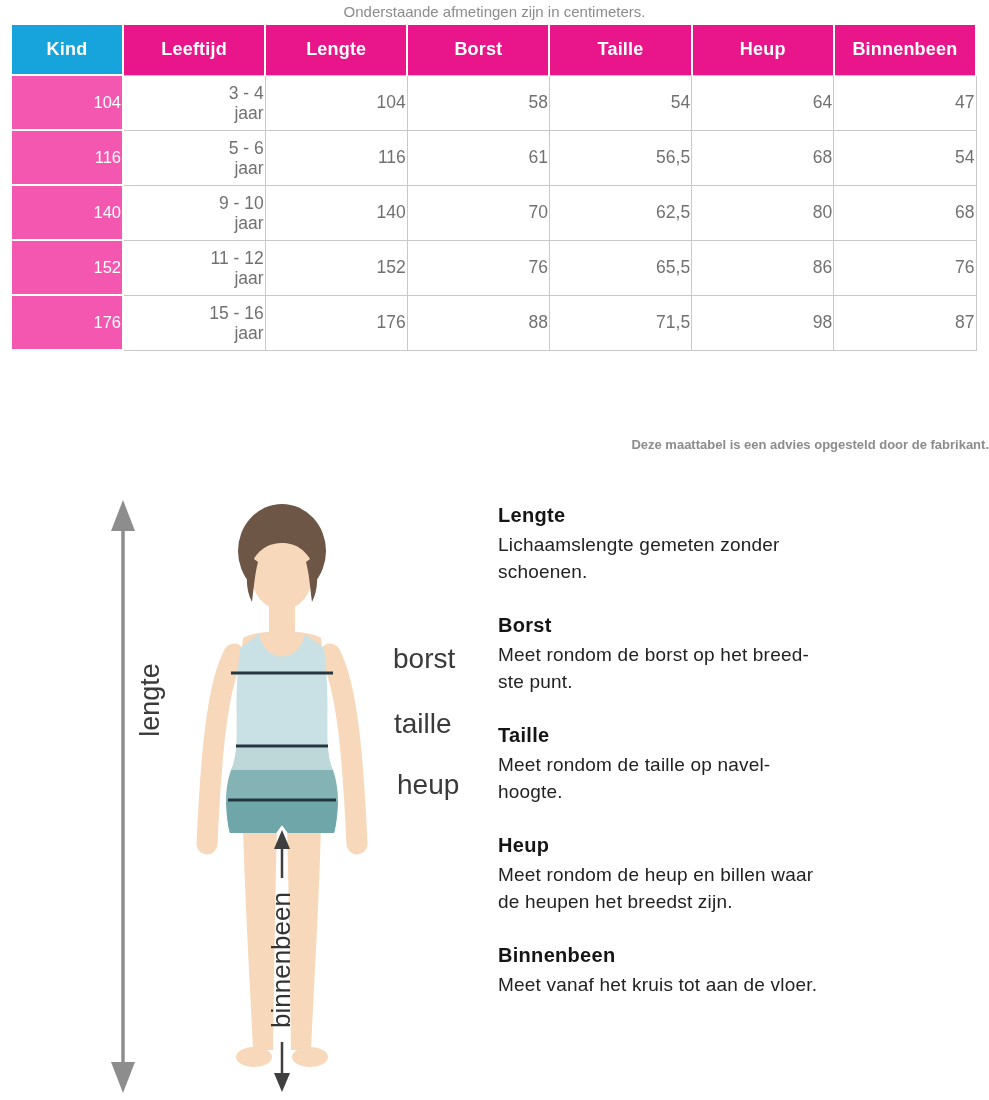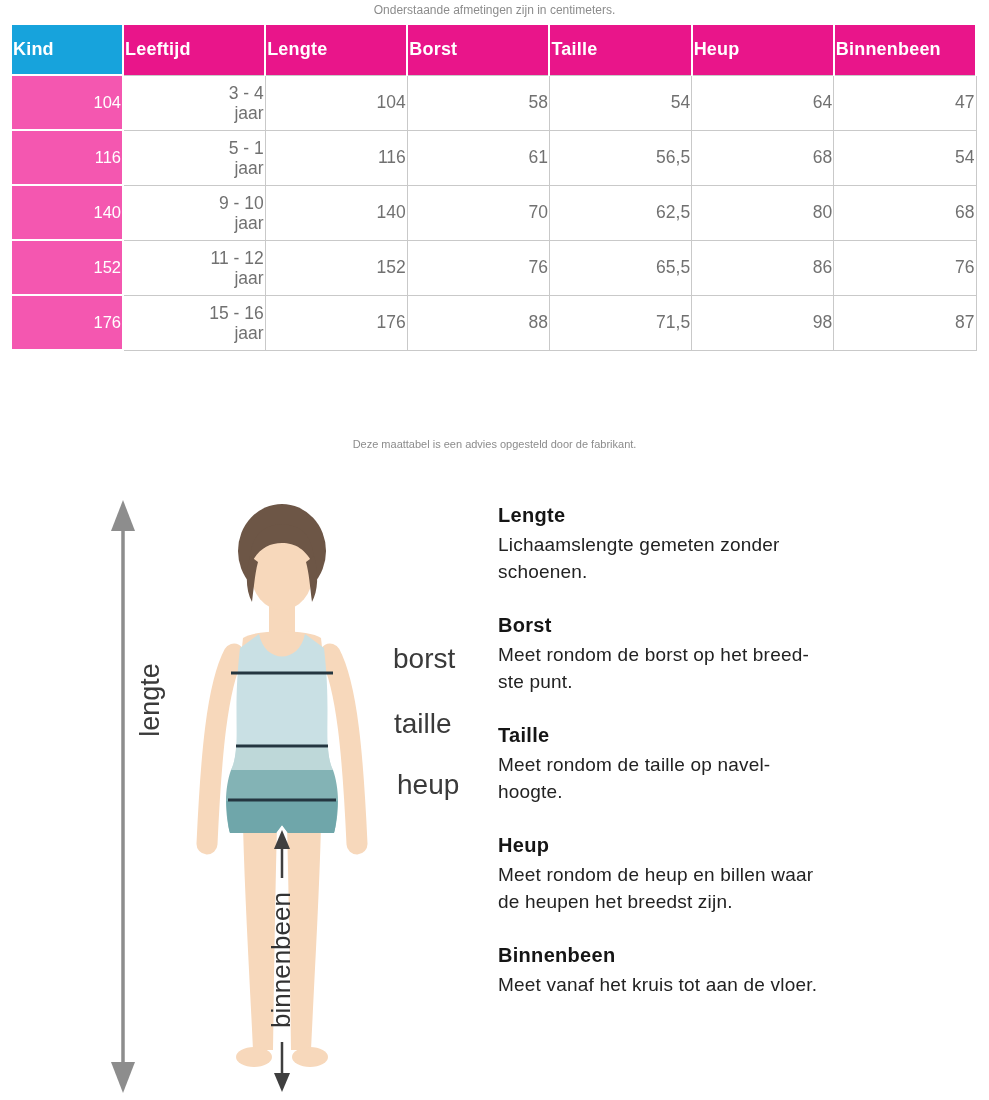--- a/index.html
+++ b/index.html
@@ -9,45 +9,45 @@
     --shorts:#83b3b5; --shorts-dark:#6fa6aa; --measure-line:#243640;
     --arrow-gray:#8d8d8d; --arrow-dark:#3f3f3f; --label-text:#3a3a3a; --def-text:#222222;
   }
   html,body{margin:0;padding:0;background:#fff;}
   .page{
     position:relative; width:989px; height:1100px; background:#fff; overflow:hidden;
     font-family:"Liberation Sans","DejaVu Sans",sans-serif;
   }
   .top-caption{
     position:absolute; top:3px; left:0; width:100%; text-align:center;
-    font-size:12px; color:var(--muted-text);
+    font-size:15px; color:var(--muted-text);
   }
   
   .size-table{
     position:absolute; top:23px; left:10px; width:967px;
     border-collapse:collapse; table-layout:fixed;
   }
   .size-table col.c-kind{width:112px;}
   .size-table th{
     background:var(--magenta); color:#fff; font-weight:bold; font-size:18px;
-    height:47px; border:2px solid #fff; border-bottom:none; text-align:left;
+    height:47px; border:2px solid #fff; border-bottom:none; text-align:center;
     letter-spacing:.2px;
   }
   .size-table th.th-kind{background:var(--blue);}
   .size-table td{
     background:#fff; border:1px solid var(--cell-border); color:var(--cell-text);
     font-size:17.5px; text-align:right; height:51px; vertical-align:middle;
   }
   .size-table td.td-size{
     background:var(--pink); color:#fff; border:2px solid #fff; font-size:16.5px;
   }
   .size-table td.td-age{white-space:pre-line; line-height:20px;padding-left:48px;}
   .disclaimer{
-    position:absolute; top:437px; left:0; width:100%; text-align:center;
-    font-size:11px; line-height:15px; color:var(--muted-text);
+    position:absolute; top:437px; left:0; width:100%; text-align:right;
+    font-size:13px; line-height:15px; color:var(--muted-text);font-weight:bold;
   }
   
   .diagram-svg{position:absolute; left:0; top:485px;}
   .vlabel{
     position:absolute; text-align:center; color:var(--label-text);
     transform:rotate(-90deg); line-height:32px; height:32px;
   }
   .lengte-label{left:90px; top:684px; width:120px; font-size:27px;}
   .inseam-label{left:196px; top:944px; width:170px; font-size:26px; color:#333;}
   .hlabel{position:absolute; font-size:28px; color:var(--label-text);}
@@ -95,21 +95,21 @@
 jaar</td>
       <td>104</td>
       <td>58</td>
       <td>54</td>
       <td>64</td>
       <td>47</td>
     </tr>
 
     <tr>
       <td class="td-size">116</td>
-      <td class="td-age">5 - 1
+      <td class="td-age">5 - 6
 jaar</td>
       <td>116</td>
       <td>61</td>
       <td>56,5</td>
       <td>68</td>
       <td>54</td>
     </tr>
 
 
     <tr>

